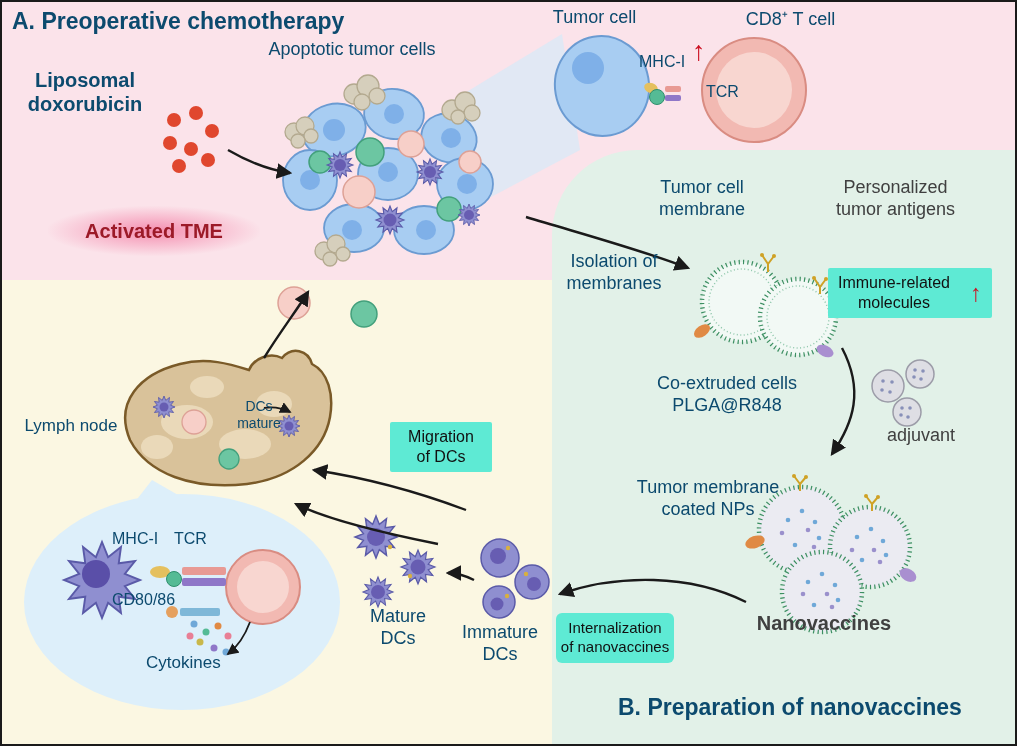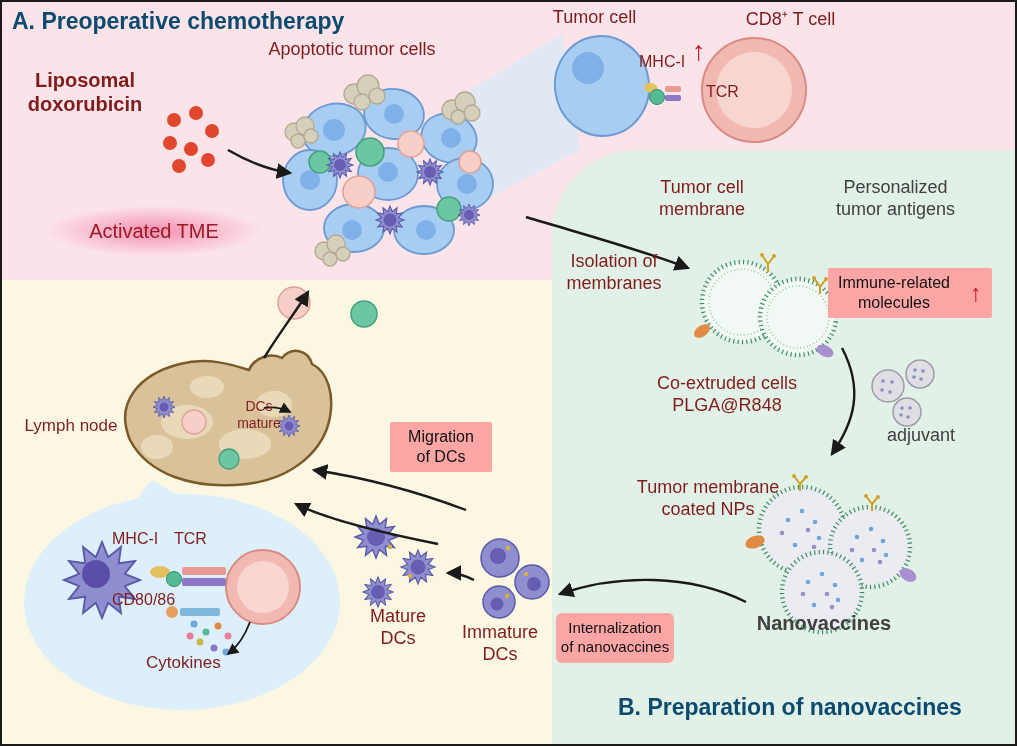--- a/index.html
+++ b/index.html
@@ -7,35 +7,35 @@
     position:relative; width:1017px; height:746px;
     background:#fbe3ea; border:2px solid #1a1a1a; box-sizing:border-box;
     overflow:hidden; font-family:"Liberation Sans", sans-serif; color:#111;
   }
   .bg-b { position:absolute; left:550px; top:148px; width:465px; height:596px;
           background:#e2f1e8; border-top-left-radius:85px; }
   .bg-c { position:absolute; left:0; top:278px; width:550px; height:466px;
           background:#fbf7e2; }
   svg.layer { position:absolute; left:0; top:0; }
   .lbl { position:absolute; font-size:18px; line-height:1.22; white-space:pre-line;
-         text-align:center; color:#7f1d1d; }
+         text-align:center; color:#0c4a6e; }
   .lbl.la { text-align:left; }
   .title { position:absolute; font-size:23px; font-weight:bold; color:#0c4a6e;
            white-space:nowrap; }
   .red { color:#404040; }
   .bold { font-weight:bold; }
-  .ibox { position:absolute; background:#fca5a5; border-radius:2px;
+  .ibox { position:absolute; background:#5eead4; border-radius:2px;
           display:flex; align-items:center; justify-content:center; gap:20px;
           text-align:center; font-size:16px; line-height:1.25; white-space:pre-line; }
   .ibox.small { font-size:15px;border-radius:6px; }
   .redup { color:#cc1122; font-weight:bold; font-size:24px; line-height:1; }
   .redup.big { position:absolute; font-size:27px; }
   .glow { position:absolute; display:flex; align-items:center; justify-content:center;
           background:radial-gradient(ellipse at center, rgba(243,128,166,0.85) 0%, rgba(243,128,166,0) 72%); }
-  .tme { font-size:20px; font-weight:400; color:#9c1a28; }
+  .tme { font-size:20px; font-weight:700; color:#9c1a28; }
 </style>
 </head>
 <body>
 
 <div class="fig">
 
   <div class="bg-b"></div>
   <div class="bg-c"></div>
 
   <svg class="layer" width="1017" height="746" viewBox="0 0 1017 746">

